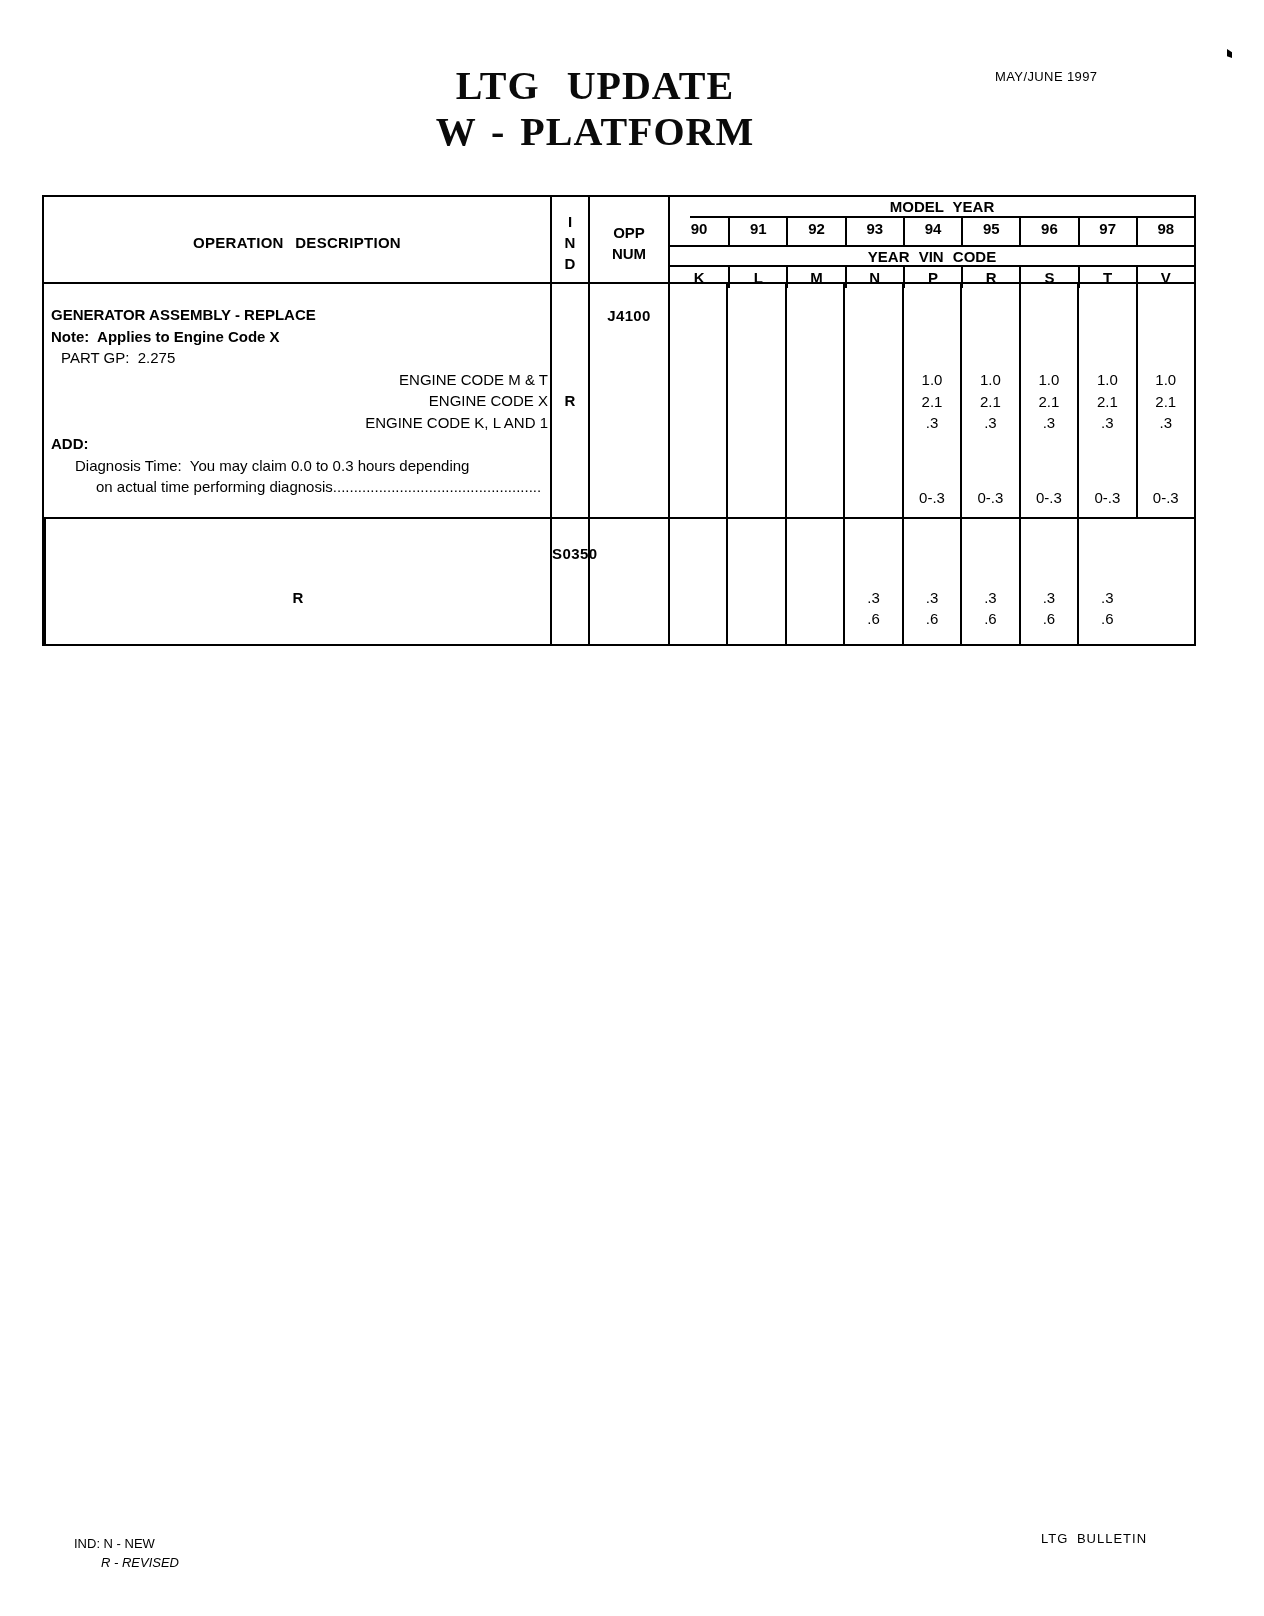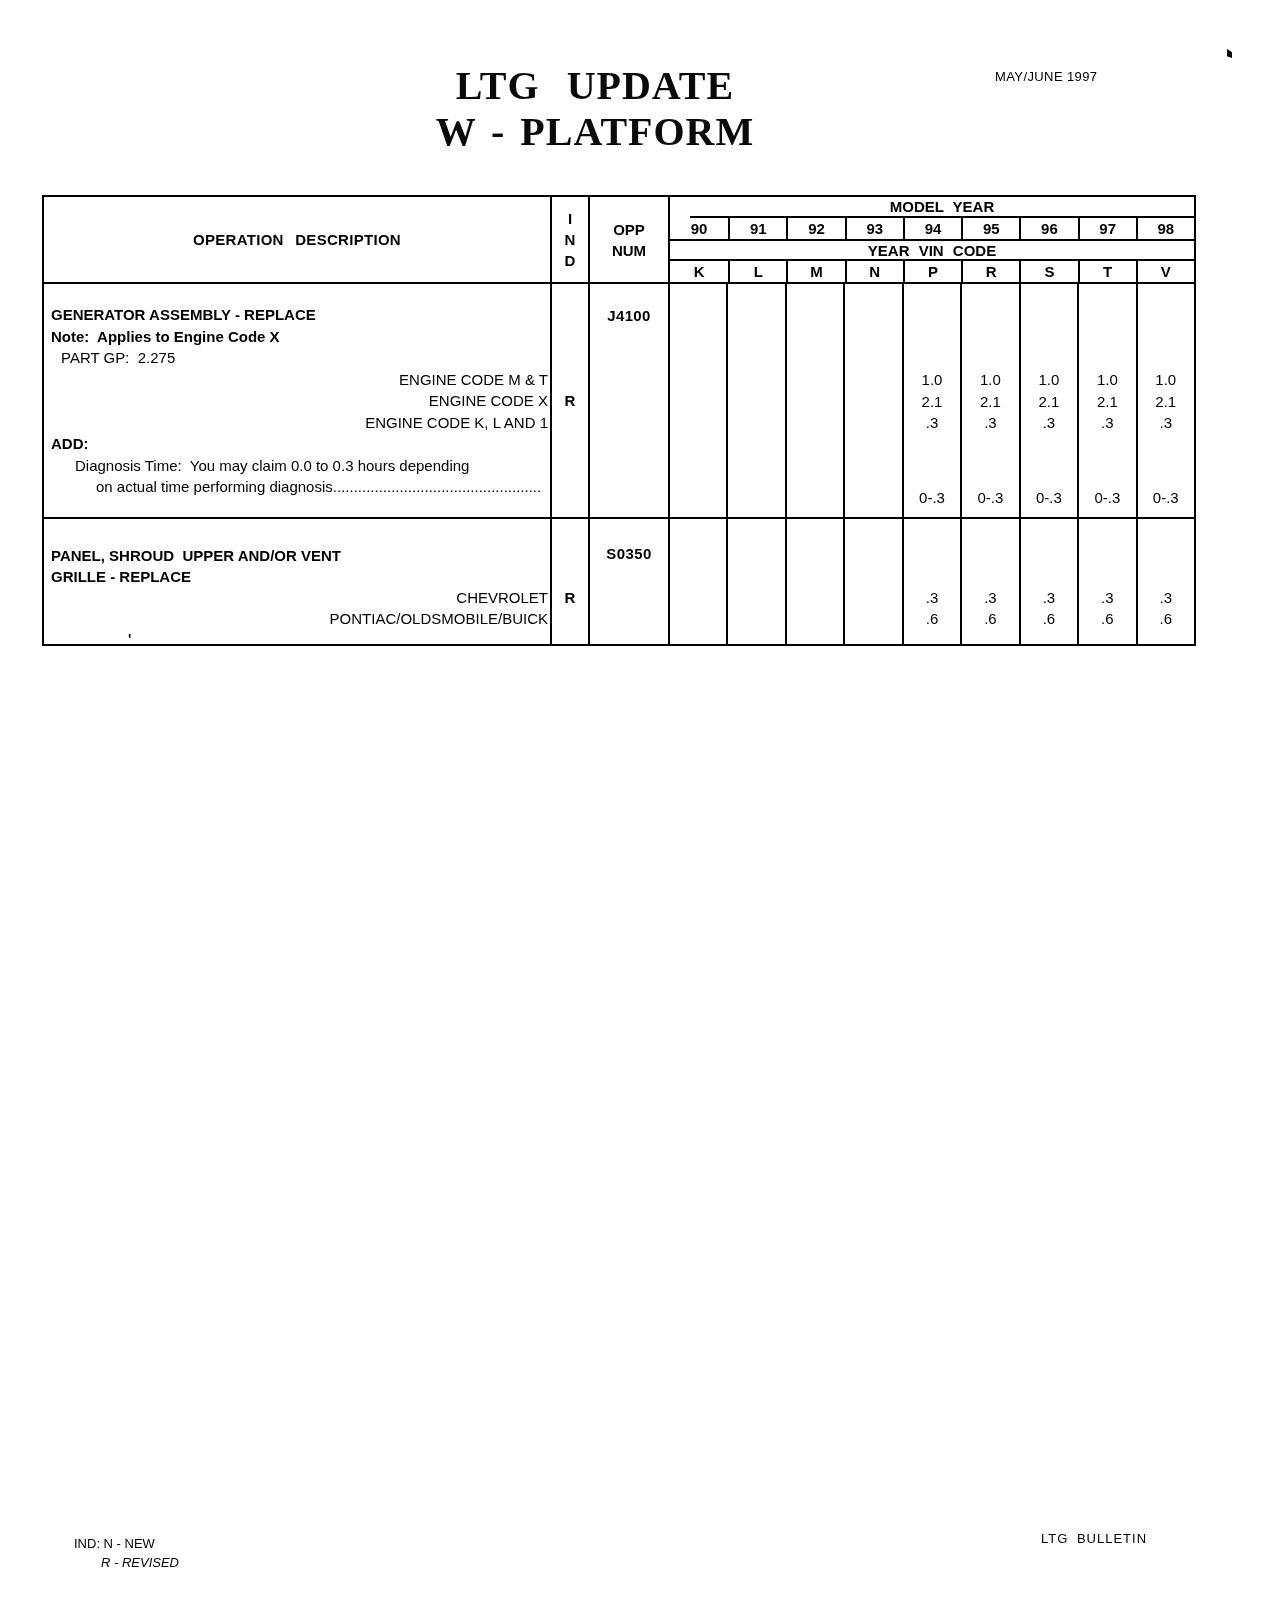--- a/index.html
+++ b/index.html
@@ -27,21 +27,21 @@
   .hdr-desc { display:flex; align-items:center; justify-content:center;
               font-weight:bold; font-size:15px; letter-spacing:0.3px; word-spacing:7px; }
   .hdr-ind, .hdr-opp { border-left:2px solid #000; display:flex; flex-direction:column;
               align-items:center; justify-content:center; font-weight:bold; font-size:15px; line-height:21px; }
   .hdr-years { grid-column:4 / 13; border-left:2px solid #000; display:flex; flex-direction:column; }
   .band-label { text-align:center; font-weight:bold; font-size:15px; word-spacing:5px;
                 border-bottom:2px solid #000; }
   .b1 { height:21px; line-height:20px;margin-left:20px; }
   .b3 { height:20px; line-height:19px; }
   .band-cells { display:grid; grid-template-columns:repeat(9,1fr); }
-  .b2 { height:23px; border-bottom:2px solid #000; }
+  .b2 { height:29px; border-bottom:2px solid #000; }
   .b4 { height:21px; }
   .band-cell { border-left:2px solid #000; text-align:center; font-weight:bold;
                font-size:15px; line-height:21px; }
   .band-cell:first-child { border-left:none; }
 
   .row { position:relative; }
   .row1 { height:233px; }
   .row2 { height:127px; border-top:2px solid #000; }
   .cell { border-left:2px solid #000; position:relative; }
   .desc-cell { padding-top:20px; overflow:hidden; }
@@ -172,27 +172,20 @@
     </div>
     <div class="cell">
       <div class="val r1-v3">1.0</div>
       <div class="val r1-v4">2.1</div>
       <div class="val r1-v5">.3</div>
       <div class="val r1-v8">0-.3</div>
     </div>
   </div>
 
   <div class="grid row row2">
-    <div class="desc-cell">
-      <div class="desc-line bold l-left">PANEL, SHROUD  UPPER AND/OR VENT</div>
-      <div class="desc-line bold l-left">GRILLE - REPLACE</div>
-      <div class="desc-line l-right">CHEVROLET</div>
-      <div class="desc-line l-right">PONTIAC/OLDSMOBILE/BUICK</div>
-      <div class="desc-line l-mark">'</div>
-    </div>
     <div class="cell">
       <div class="ind-mark r2-ind">R</div>
     </div>
     <div class="cell">
       <div class="opp-num r2-opp">S0350</div>
     </div>
     <div class="cell"></div>
     <div class="cell"></div>
     <div class="cell"></div>
     <div class="cell"></div>

